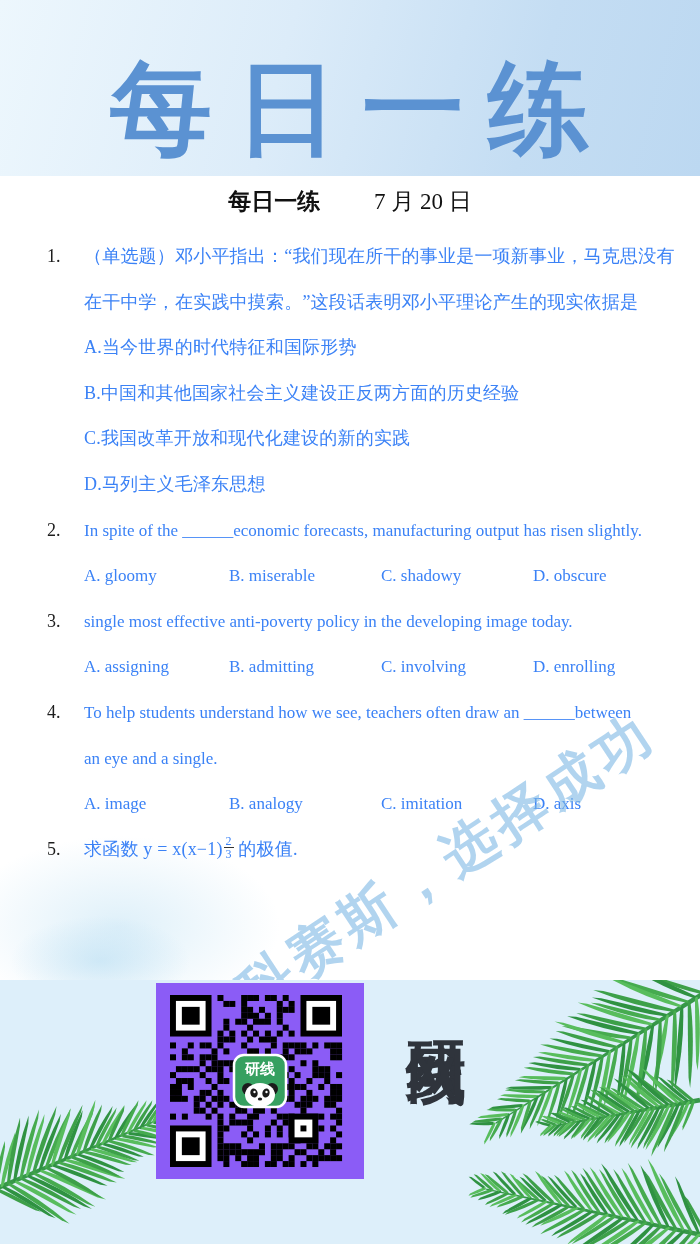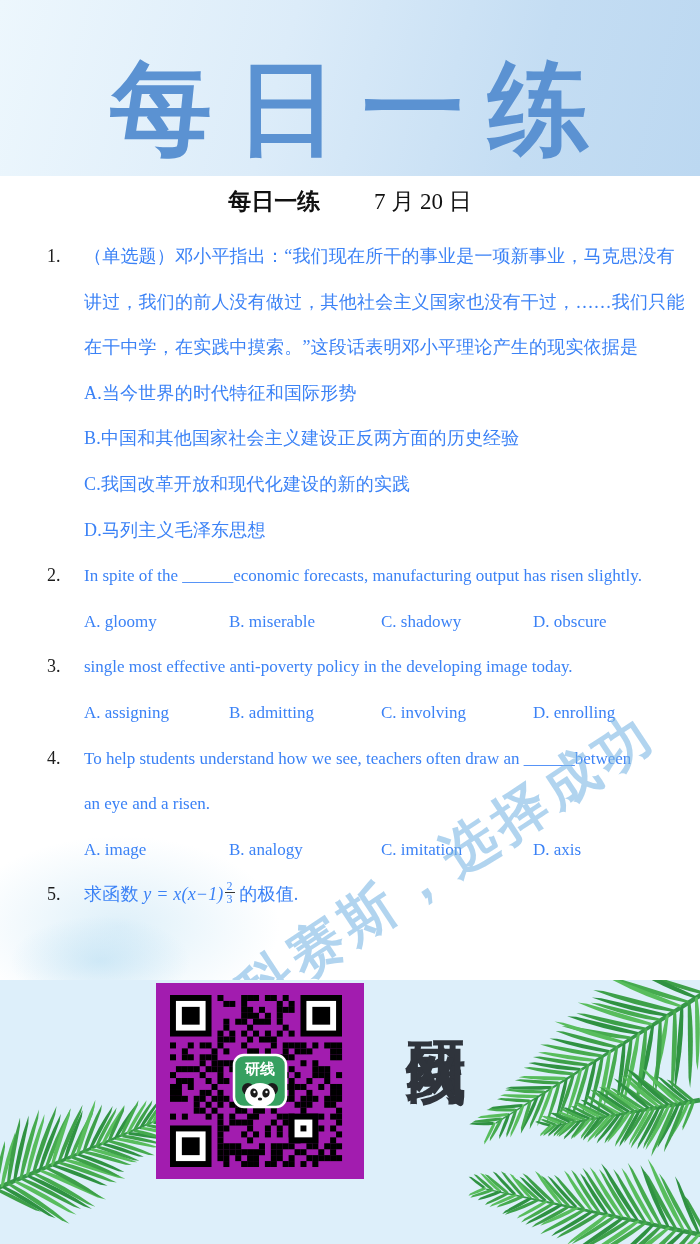--- a/index.html
+++ b/index.html
@@ -26,40 +26,40 @@
     line-height:45.6px; font-family:"Liberation Serif", serif; }
   .qbody { flex:1; min-width:0; }
   .qline { line-height:45.6px; white-space:nowrap; color:#3b82f6; }
   .qline.zh { font-size:18px; letter-spacing:0.2px; }
   .qline.en { font-size:17px; }
   .opt-row { display:flex; }
   .opt-row .opt { flex:0 0 152px; font-size:17px;font-family:Liberation Serif, serif; }
   .opt-row .opt:first-child { flex:0 0 145px; }
   .opt-row .opt:last-child { flex:0 0 auto; }
 
-  .f-math { font-style:italic; font-size:18px; }
+  .f-math { font-size:18px; }
   .f-frac { display:inline-flex; flex-direction:column; align-items:center;
     font-size:12px; line-height:10px; font-style:normal; vertical-align:10px; margin-left:1px; }
   .f-frac .bar { width:10px; border-top:1.2px solid #333; margin:1px 0; }
   .f-suffix, .f-prefix { font-size:18px; }
 
   
   .watermark { position:absolute; left:30px; top:700px; width:680px; text-align:center;
     font-family:"Liberation Sans", sans-serif; font-weight:700; font-size:55px;
     letter-spacing:6px; color:rgba(125,184,229,0.60); transform:rotate(-33.5deg);
     white-space:nowrap; pointer-events:none; }
   .smudge { position:absolute; left:-40px; top:660px; width:320px; height:180px;
     background:radial-gradient(closest-side, rgba(190,225,244,0.5), rgba(190,225,244,0)); }
   .smudge2 { position:absolute; left:10px; top:740px; width:180px; height:90px;
     background:radial-gradient(closest-side, rgba(170,215,240,0.45), rgba(170,215,240,0)); }
 
   
   .footer { position:absolute; left:0; top:980px; width:700px; height:264px; background:#ddeffa; }
   .palm-decor { position:absolute; left:0; top:0; width:700px; height:264px; }
-  .qr-panel { position:absolute; left:156px; top:3px; width:208px; height:196px; background:#a21caf; }
+  .qr-panel { position:absolute; left:156px; top:3px; width:208px; height:196px; background:#8b5cf6; }
   .qr-code { position:absolute; left:14px; top:12px; }
   .site-name { position:absolute; left:404px; top:14px; height:200px;
     writing-mode:vertical-rl; text-orientation:upright;
     font-family:"Liberation Sans", sans-serif; font-weight:900; font-size:60px;
     letter-spacing:4px; color:#2f343c; line-height:64px; }
 </style>
 </head>
 <body>
 
 <div class="banner">
@@ -73,21 +73,20 @@
   <div class="practice-header">
     <span class="practice-title">每日一练</span>
     <span class="practice-date">7 月 20 日</span>
   </div>
 
   <div class="questions">
       <div class="question">
         <div class="qnum">1.</div>
         <div class="qbody">
           <div class="qline zh">（单选题）邓小平指出：“我们现在所干的事业是一项新事业，马克思没有</div>
-          <div class="qline zh">讲过，我们的前人没有做过，其他社会主义国家也没有干过，……我们只能</div>
           <div class="qline zh">在干中学，在实践中摸索。”这段话表明邓小平理论产生的现实依据是</div>
           <div class="qline zh">A.当今世界的时代特征和国际形势</div>
           <div class="qline zh">B.中国和其他国家社会主义建设正反两方面的历史经验</div>
           <div class="qline zh">C.我国改革开放和现代化建设的新的实践</div>
           <div class="qline zh">D.马列主义毛泽东思想</div>
         </div>
       </div>
       <div class="question">
         <div class="qnum">2.</div>
         <div class="qbody">
@@ -109,21 +108,21 @@
             <span class="opt">B. admitting</span>
             <span class="opt">C. involving</span>
             <span class="opt">D. enrolling</span>
           </div>
         </div>
       </div>
       <div class="question">
         <div class="qnum">4.</div>
         <div class="qbody">
           <div class="qline en">To help students understand how we see, teachers often draw an ______between</div>
-          <div class="qline en">an eye and a risen.</div>
+          <div class="qline en">an eye and a single.</div>
           <div class="qline en opt-row">
             <span class="opt">A. image</span>
             <span class="opt">B. analogy</span>
             <span class="opt">C. imitation</span>
             <span class="opt">D. axis</span>
           </div>
         </div>
       </div>
       <div class="question">
         <div class="qnum">5.</div>

